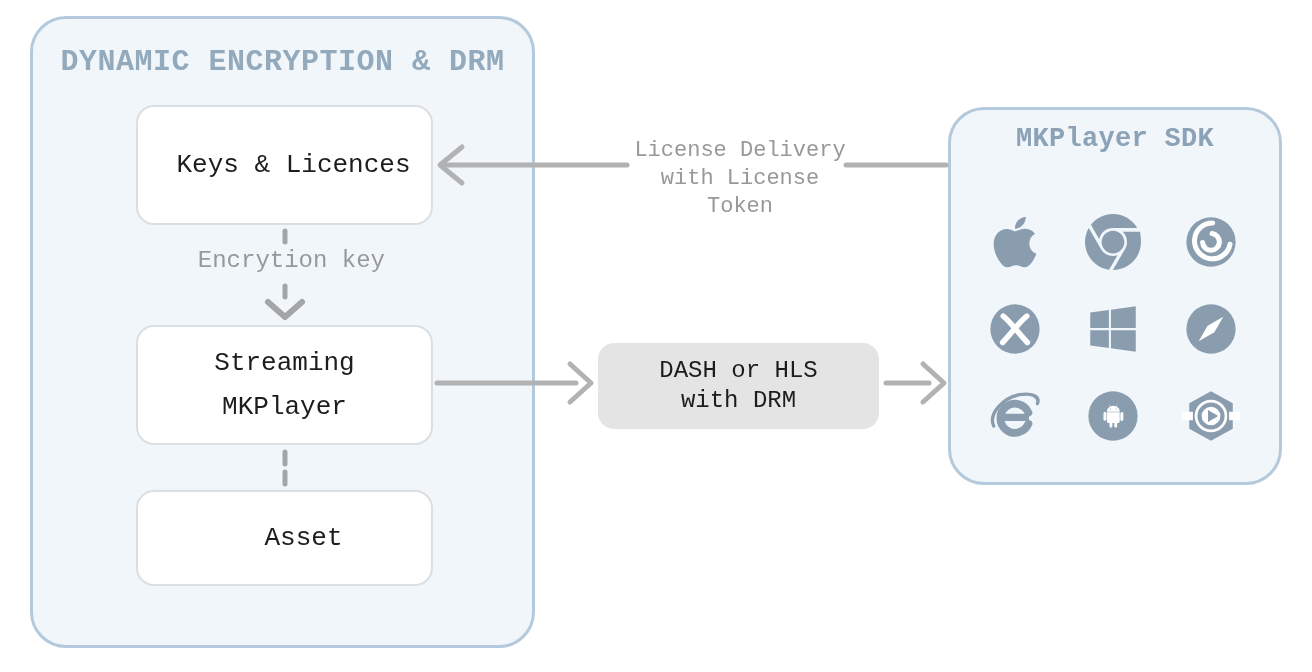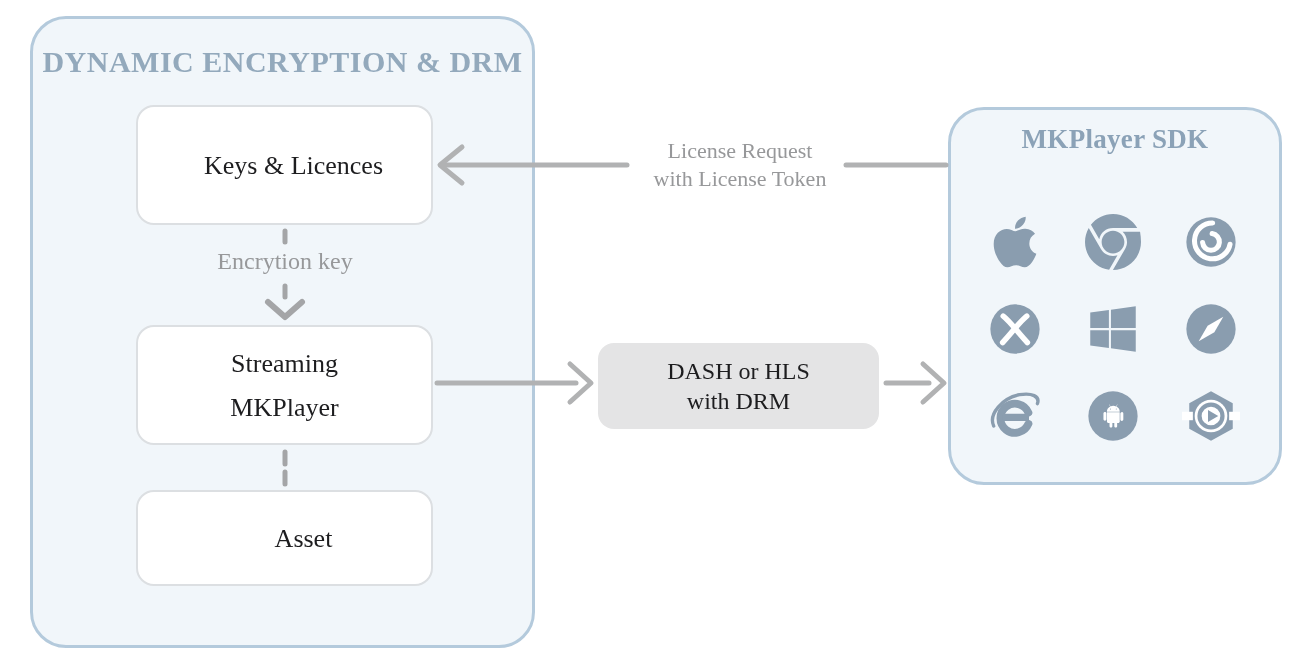--- a/index.html
+++ b/index.html
@@ -1,21 +1,21 @@
 <!DOCTYPE html>
 <html style="--panel-bg: #f1f6fa; --panel-border: #b4cadc; --drm-title: #93a9bc; --sdk-title: #8ba2b7; --icon: #8a9daf; --box-border: #dcdfe2; --box-text: #1d1d1f; --gray-box-bg: #e4e4e5; --arrow: #b1b2b3; --dash: #a4a5a7; --muted-label: #97989a;"><head>
 <meta charset="utf-8">
 <style>
   html,body{margin:0;padding:0;background:#fff;}
   .stage{
     position:relative;
     width:1312px;height:672px;
     background:#fff;
     overflow:hidden;
-    font-family:Liberation Serif, serif;
+    font-family:Liberation Mono, monospace;
   }
   
   .panel{
     position:absolute;
     background:var(--panel-bg,#f1f6fa);
     border:3px solid var(--panel-border,#b4cadc);
     border-radius:36px;
     box-sizing:border-box;
   }
   .panel-drm{left:30px;top:16px;width:505px;height:632px;}
@@ -65,21 +65,21 @@
     color:var(--box-text,#1d1d1f);
     text-align:center;
   }
   
   .flow-label{
     position:absolute;
     color:var(--muted-label,#97989a);
     text-align:center;
   }
   .label-license{left:632px;top:137px;width:216px;font-size:22px;line-height:28px;}
-  .label-enckey{left:185px;top:248px;width:200px;font-size:24px;line-height:26px;}
+  .label-enckey{left:185px;top:248px;width:200px;font-size:24px;line-height:26px;text-align:right;}
   
   .connectors{position:absolute;left:0;top:0;pointer-events:none;}
   .arrow-stroke{stroke:var(--arrow,#b1b2b3);stroke-width:5;fill:none;stroke-linecap:round;stroke-linejoin:round;}
   .dash-stroke{stroke:var(--dash,#a4a5a7);stroke-width:5;fill:none;stroke-linecap:round;}
   .chev{stroke:var(--dash,#a4a5a7);stroke-width:6;fill:none;stroke-linecap:round;stroke-linejoin:round;}
   
   .icon-grid{
     position:absolute;
     left:986px;top:213px;
     display:grid;
@@ -137,21 +137,21 @@
   <div class="node node-asset">
     <span>Asset</span>
   </div>
 
   <div class="gray-box">
     <span>DASH or HLS</span>
     <span>with DRM</span>
   </div>
 
   <div class="flow-label label-license">
-    <div>License Request</div>
+    <div>License Delivery</div>
     <div>with License Token</div>
   </div>
   <div class="flow-label label-enckey">Encrytion key</div>
 
   <div class="icon-grid">
 
     <div class="cell">
       <svg width="44" height="58" viewBox="0 0 384 512">
           <path class="ic" d="M318.7 268.7c-.2-36.7 16.4-64.4 50-84.8-18.8-26.9-47.2-41.7-84.7-44.6-35.5-2.8-74.3 20.7-88.5 20.7-15 0-49.4-19.7-76.4-19.7C63.3 140.3 4 184.8 4 273.5c0 26.2 4.8 53.3 14.4 81.2 12.8 36.7 59 126.7 107.2 125.2 25.2-.6 43-17.9 75.8-17.9 31.8 0 48.3 17.9 76.4 17.9 48.6-.7 90.4-82.5 102.6-119.3-65.2-30.7-61.7-90-61.7-91.9zm-56.6-164.2c27.3-32.4 24.8-61.9 24-72.5-24.1 1.4-52 16.4-67.9 34.9-17.5 19.8-27.8 44.3-25.6 71.9 26.1 2 49.9-11.4 69.5-34.3z"></path>
         </svg>

